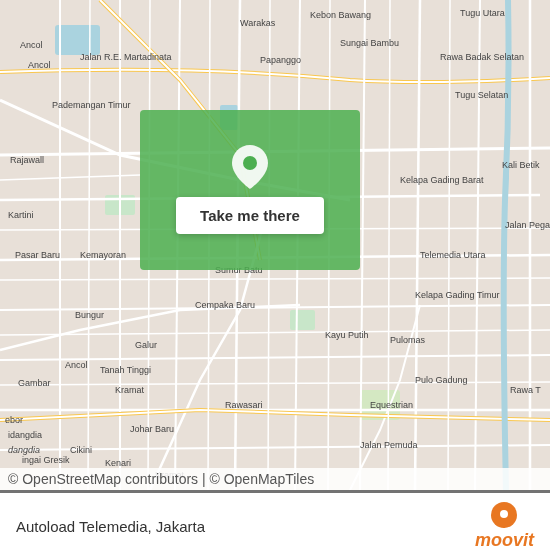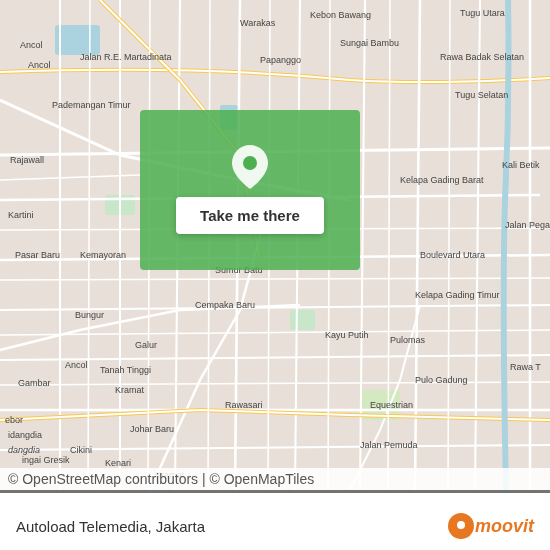--- a/index.html
+++ b/index.html
@@ -92,20 +92,21 @@
 
     #app-title {
       font-size: 15px;
       color: #333;
     }
 
     #moovit-logo {
       display: flex;
       align-items: center;
       gap: 0;
+      flex-direction: column;
     }
 
     #moovit-icon {
       width: 28px;
       height: 28px;
     }
 
     #moovit-text {
       font-size: 18px;
       font-weight: bold;
@@ -199,37 +200,37 @@
       <span class="map-label" style="top: 55px; left: 260px;">Papanggo</span>
       <span class="map-label" style="top: 90px; left: 455px;">Tugu Selatan</span>
       <span class="map-label" style="top: 100px; left: 52px;">Pademangan Timur</span>
       <span class="map-label" style="top: 155px; left: 10px;">Rajawall</span>
       <span class="map-label" style="top: 160px; left: 502px;">Kali Betik</span>
       <span class="map-label" style="top: 175px; left: 400px;">Kelapa Gading Barat</span>
       <span class="map-label" style="top: 210px; left: 8px;">Kartini</span>
       <span class="map-label" style="top: 250px; left: 15px;">Pasar Baru</span>
       <span class="map-label" style="top: 250px; left: 80px;">Kemayoran</span>
       <span class="map-label" style="top: 265px; left: 215px;">Sumur Batu</span>
-      <span class="map-label" style="top: 250px; left: 420px;">Boulevard Utara</span>
+      <span class="map-label" style="top: 250px; left: 420px;">Telemedia Utara</span>
       <span class="map-label" style="top: 220px; left: 505px;">Jalan Pegangsaan Dua</span>
       <span class="map-label" style="top: 290px; left: 415px;">Kelapa Gading Timur</span>
       <span class="map-label" style="top: 300px; left: 195px;">Cempaka Baru</span>
       <span class="map-label" style="top: 310px; left: 75px;">Bungur</span>
       <span class="map-label" style="top: 340px; left: 135px;">Galur</span>
       <span class="map-label" style="top: 330px; left: 325px;">Kayu Putih</span>
       <span class="map-label" style="top: 335px; left: 390px;">Pulomas</span>
       <span class="map-label" style="top: 375px; left: 415px;">Pulo Gadung</span>
       <span class="map-label" style="top: 360px; left: 65px;">Ancol</span>
       <span class="map-label" style="top: 365px; left: 100px;">Tanah Tinggi</span>
       <span class="map-label" style="top: 385px; left: 115px;">Kramat</span>
       <span class="map-label" style="top: 378px; left: 18px;">Gambar</span>
       <span class="map-label" style="top: 405px; left: 130px; margin-top: 19px;">Johar Baru</span>
       <span class="map-label" style="top: 400px; left: 225px;">Rawasari</span>
       <span class="map-label" style="top: 400px; left: 370px;">Equestrian</span>
-      <span class="map-label" style="top: 362px; left: 510px;">Rawa T</span>
+      <span class="map-label" style="top: 385px; left: 510px;">Rawa T</span>
       <span class="map-label" style="top: 440px; left: 360px;">Jalan Pemuda</span>
       <span class="map-label" style="top: 415px; left: 5px;">ebor</span>
       <span class="map-label" style="top: 430px; left: 8px;">idangdia</span>
       <span class="map-label" style="top: 445px; left: 8px; font-style: italic;">dangdia</span>
       <span class="map-label" style="top: 445px; left: 70px;">Cikini</span>
       <span class="map-label" style="top: 458px; left: 105px;">Kenari</span>
       <span class="map-label" style="top: 455px; left: 22px;">ingai Gresik</span>
       <span class="map-label" style="top: 470px; left: 155px;">Kramat</span>
     </div>
 

